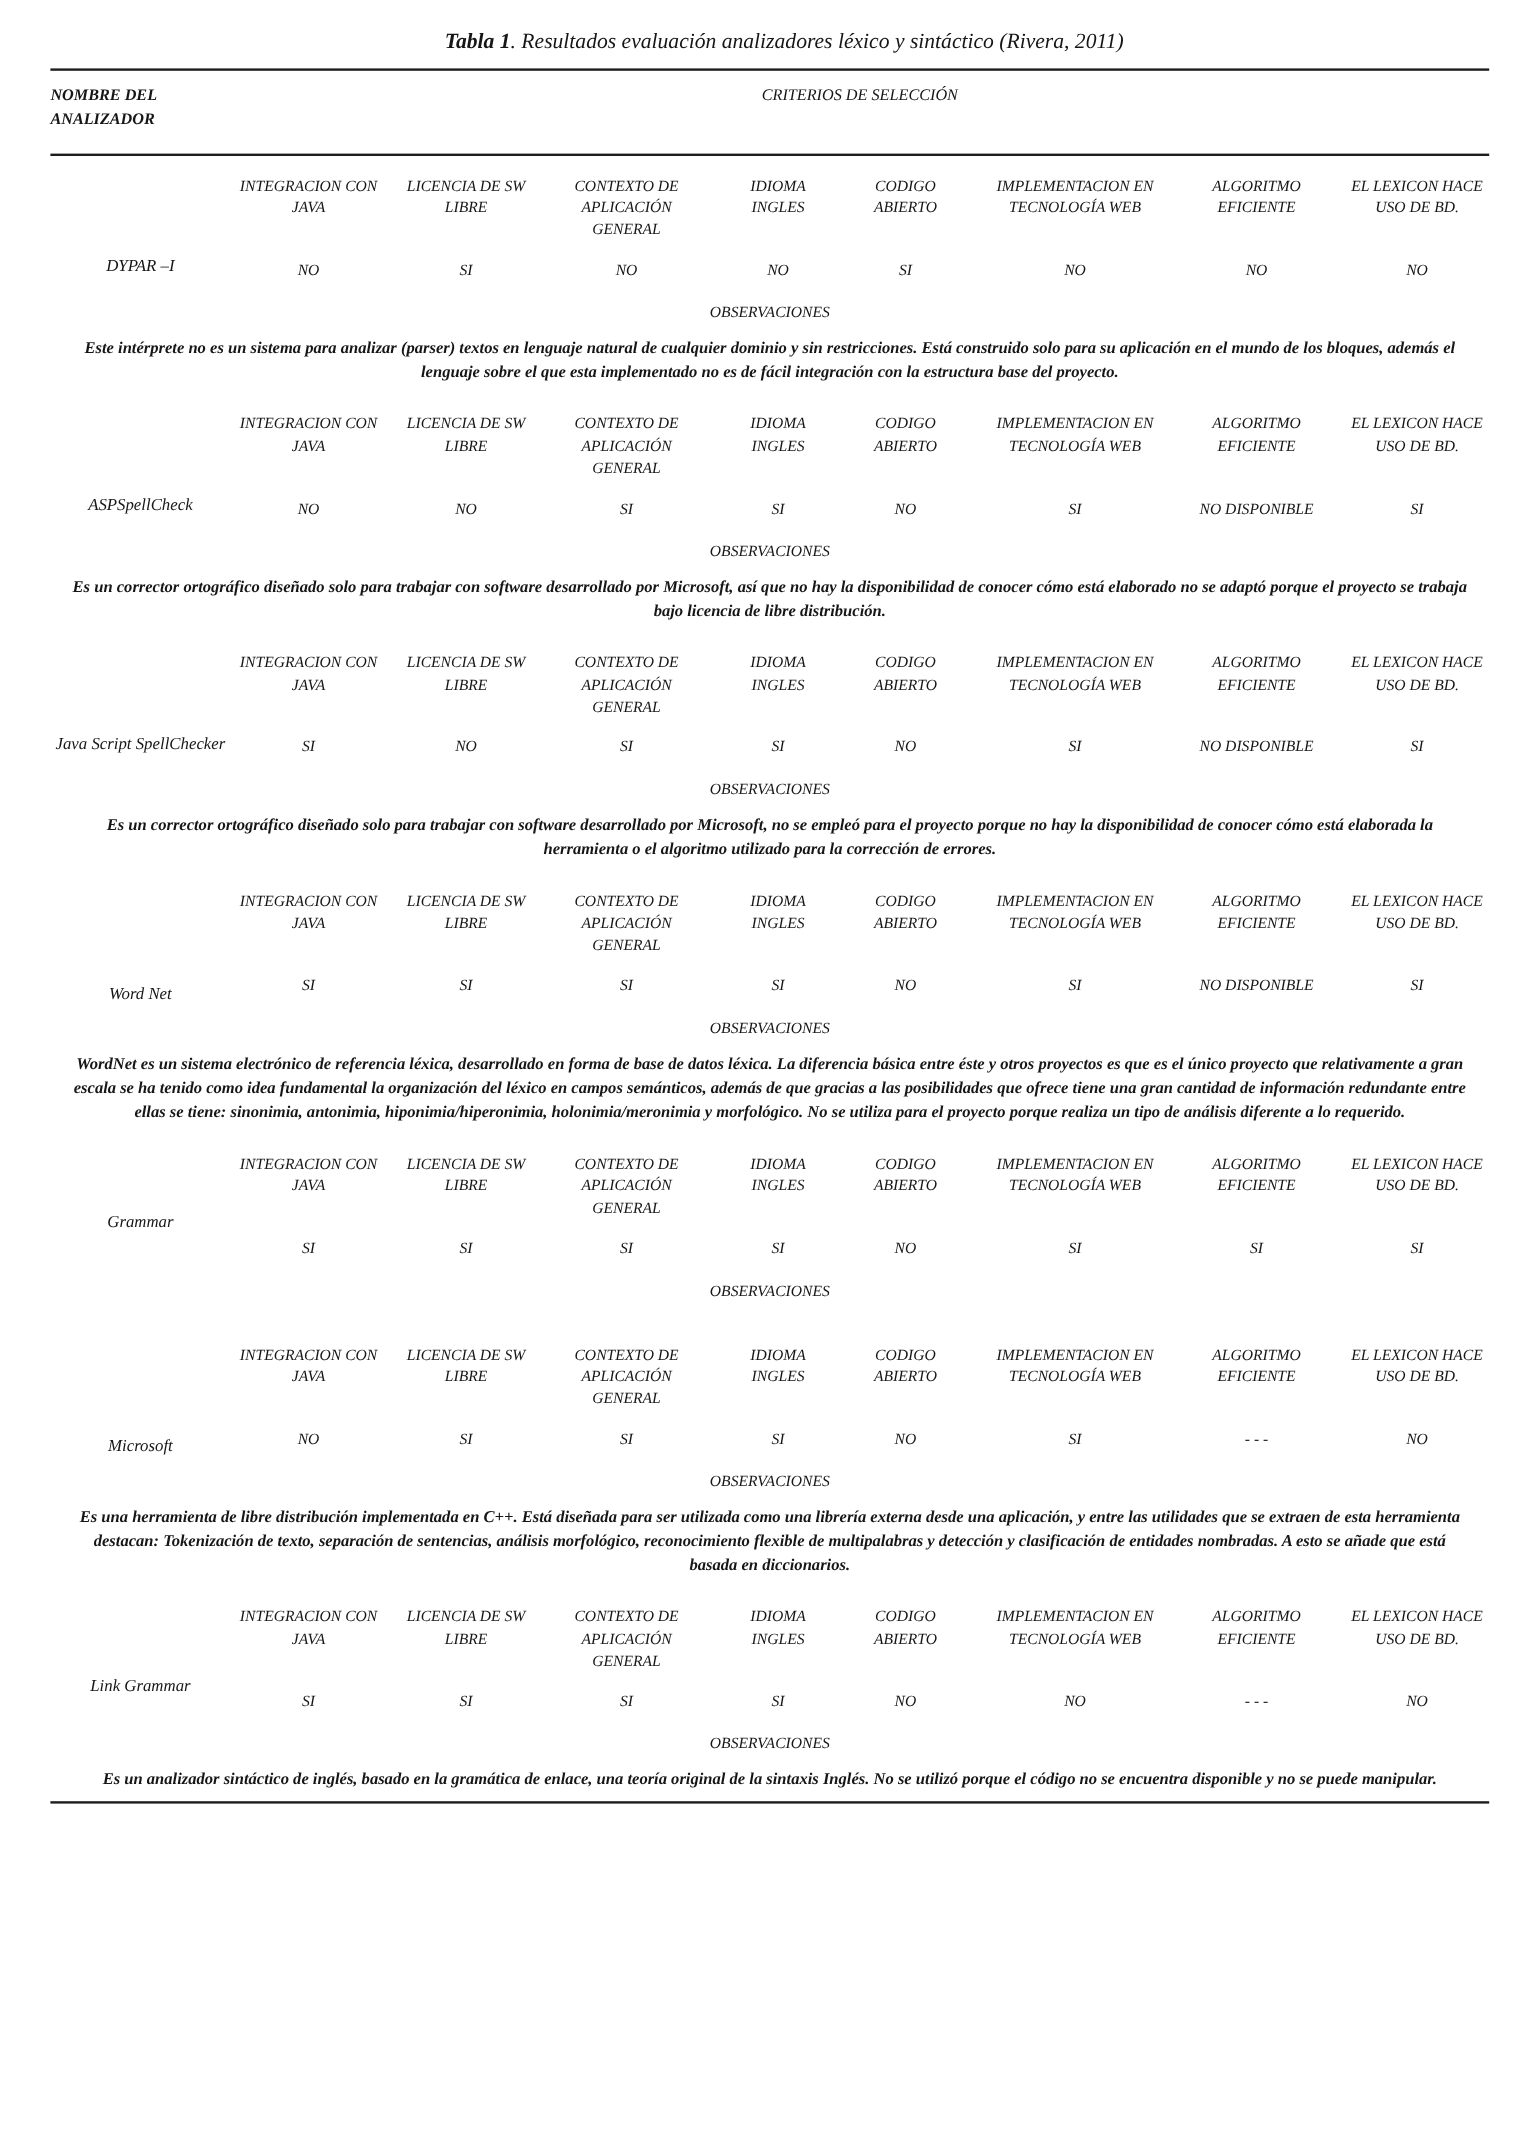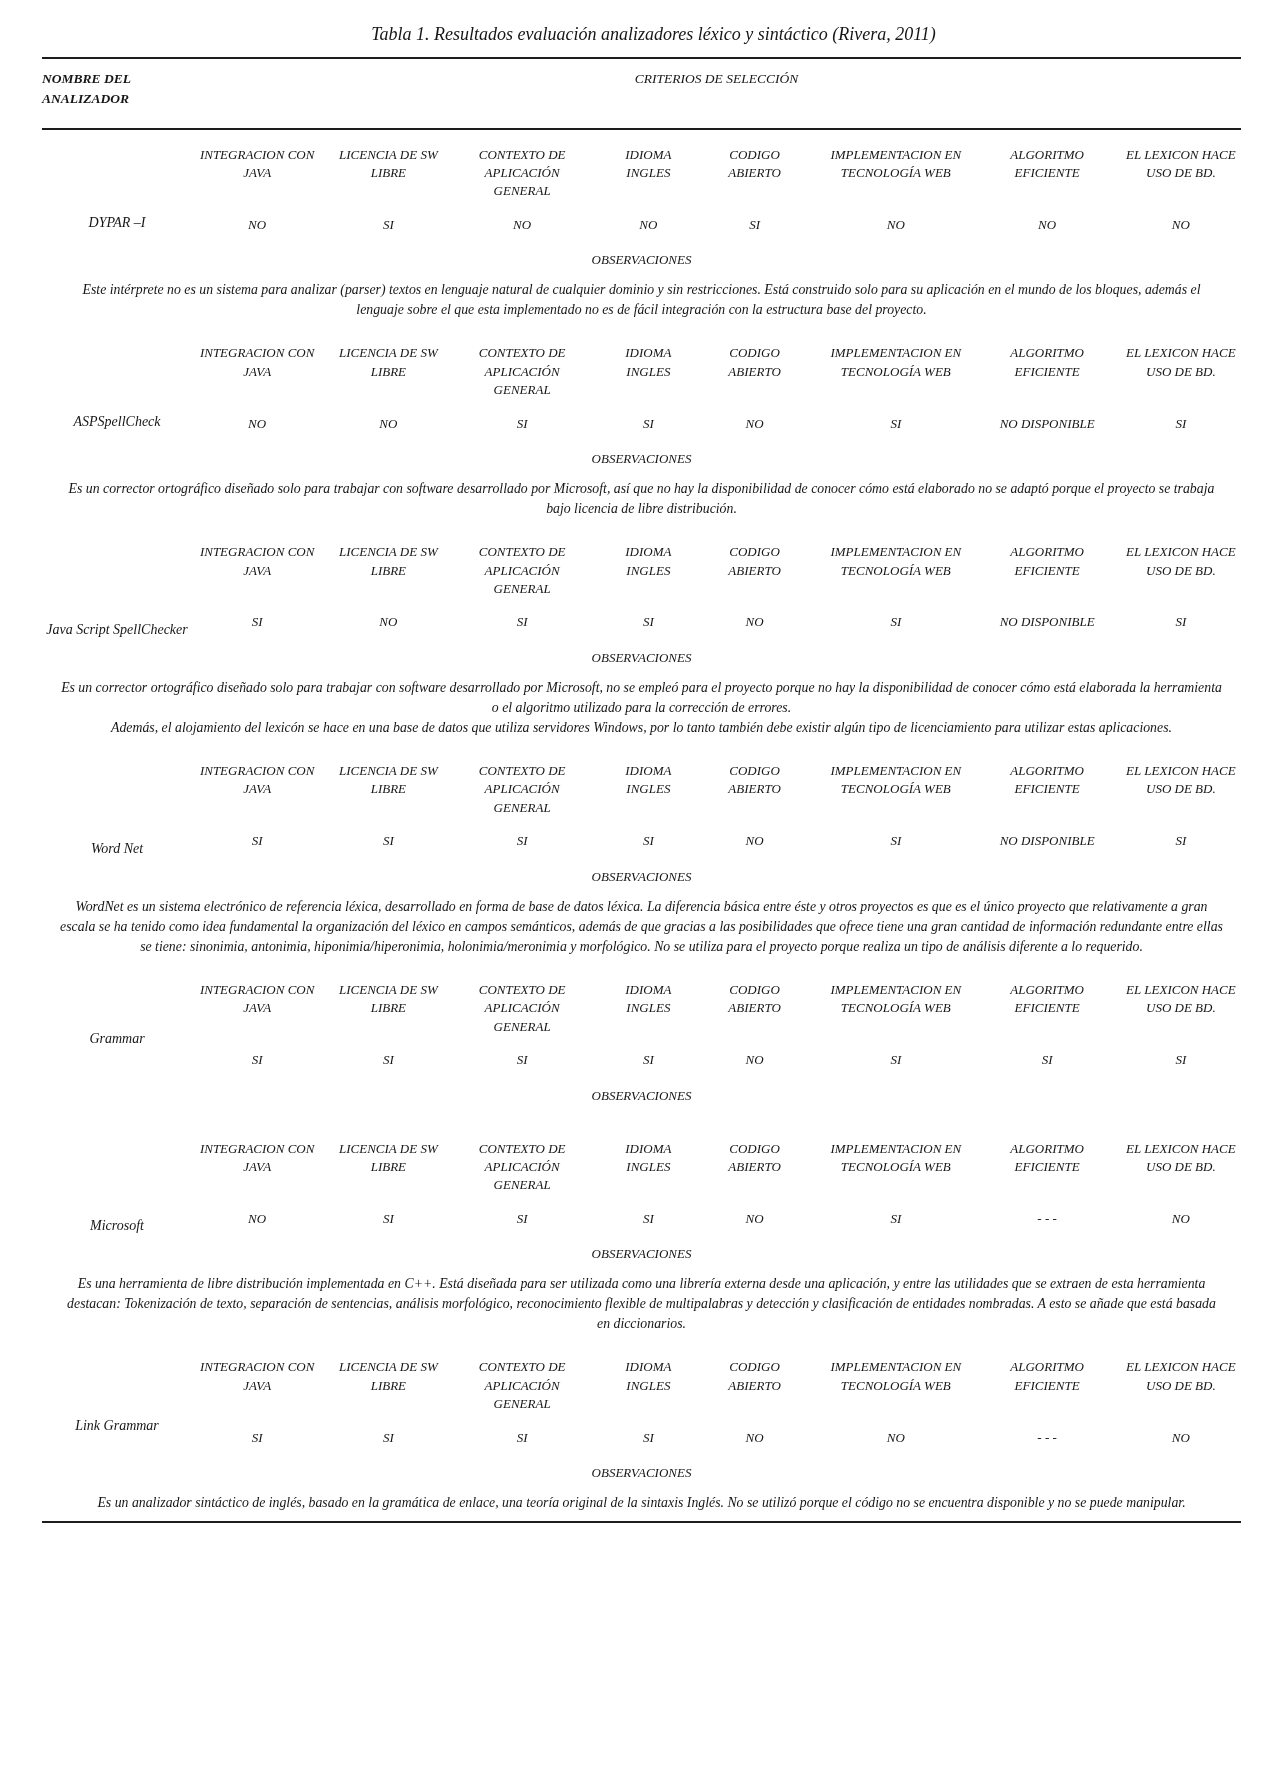--- a/index.html
+++ b/index.html
@@ -7,21 +7,21 @@
     width: 1283px;
     min-height: 1790px;
     font-family: "Liberation Serif", "DejaVu Serif", serif;
     font-style: italic;
     color: #161616;
     -webkit-font-smoothing: antialiased;
   }
   .page { padding: 10px 42px 24px 42px; }
 
   .title { text-align: center; font-size: 18px; margin: 14px 0 12px 0; }
-  .title .t-bold { font-weight: normal; margin-left: 24px; }
+  .title .t-bold { font-weight: bold; margin-left: 24px; }
 
   .rule { border: none; border-top: 2px solid #1d1d1d; margin: 0; }
 
   .top-header { display: flex; align-items: flex-start; padding: 10px 0 18px 0; justify-content: center; }
   .name-col-header {
     width: 150px; flex: 0 0 150px;
     font-weight: bold; font-size: 13.5px; line-height: 1.5;
   }
   .criteria-col-header {
     flex: 1; text-align: center; font-weight: normal; font-size: 13.5px; padding-top: 2px;
@@ -37,21 +37,21 @@
     display: grid;
     grid-template-columns: 1.3fr 1fr 1.35fr 0.85fr 0.95fr 1.55fr 1.15fr 1.2fr;
     column-gap: 12px;
     gap: 16px;
   }
   .crit-cell { text-align: center; font-size: 13px; line-height: 1.42; }
   .values-row { margin-top: 15px; }
 
   .obs-label { text-align: center; font-size: 13px; margin: 18px 0 12px 0; }
   .obs-text { margin: 0 4px; }
-  .obs-par { text-align: center; font-size: 13.8px; line-height: 1.45; max-width: 1165px; margin: 0 auto; }
+  .obs-par { text-align: center; font-size: 13.8px; line-height: 1.45; max-width: 1165px; margin: 0 auto; font-weight: bold; }
 </style>
 </head>
 <body>
 
 <div class="page">
 
   <div class="title">
     <span class="t-bold">Tabla 1</span><span>. Resultados evaluación analizadores léxico y sintáctico (Rivera, 2011)</span>
   </div>
 
@@ -145,21 +145,20 @@
             <div class="crit-cell">SI</div>
             <div class="crit-cell">NO</div>
             <div class="crit-cell">SI</div>
             <div class="crit-cell">NO DISPONIBLE</div>
             <div class="crit-cell">SI</div>
           </div>
     </div>
     <div class="obs-label">OBSERVACIONES</div>
     <div class="obs-text">
           <div class="obs-par">Es un corrector ortográfico diseñado solo para trabajar con software desarrollado por Microsoft, no se empleó para el proyecto porque no hay la disponibilidad de conocer cómo está elaborada la herramienta o el algoritmo utilizado para la corrección de errores.</div>
-          <div class="obs-par">Además, el alojamiento del lexicón se hace en una  base de datos que utiliza servidores Windows, por lo tanto también debe existir algún tipo de licenciamiento para utilizar estas aplicaciones.</div>
         </div>
   </section>
 
   <section class="block">
     <div class="analyzer-name">Word Net</div>
     <div class="criteria">
       <div class="crit-row headers-row">
             <div class="crit-cell">INTEGRACION CON JAVA</div>
             <div class="crit-cell">LICENCIA DE SW LIBRE</div>
             <div class="crit-cell">CONTEXTO DE APLICACIÓN GENERAL</div>

